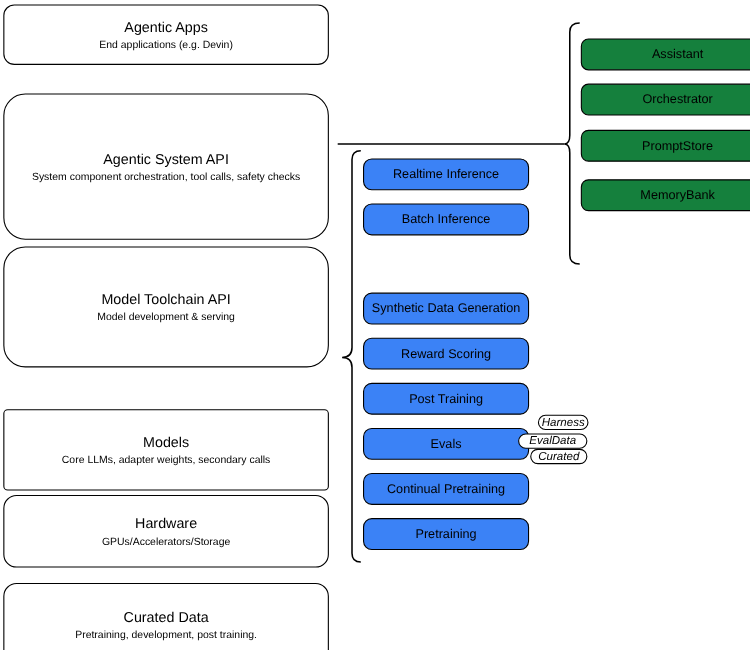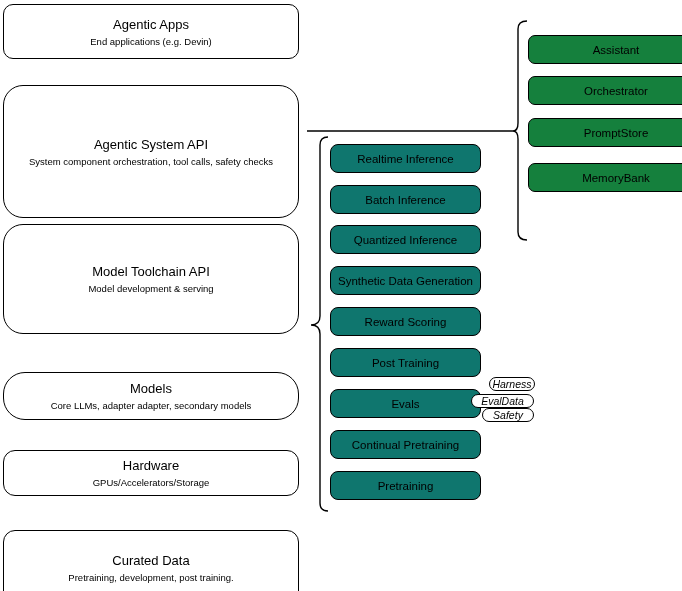--- a/index.html
+++ b/index.html
@@ -13,21 +13,21 @@
     position:absolute;left:3px;width:296px;box-sizing:border-box;
     border:1px solid #000;background:#fff;
     display:flex;flex-direction:column;align-items:center;justify-content:center;
     text-align:center;gap:4px;
   }
   .ltitle{font-size:13px;line-height:15px;white-space:nowrap;}
   .lsub{font-size:9.5px;line-height:11px;white-space:nowrap;}
   
   .mbox{
     position:absolute;left:330px;width:151px;height:29px;box-sizing:border-box;
-    border:1px solid #000;border-radius:8px;background:#0f766e;
+    border:1px solid #000;border-radius:8px;background:#3b82f6;
     display:flex;align-items:center;justify-content:center;
     font-size:11.5px;white-space:nowrap;
   }
   
   .rbox{
     position:absolute;left:528px;width:176px;height:29px;box-sizing:border-box;
     border:1px solid #000;border-radius:7px;background:#15803d;
     display:flex;align-items:center;justify-content:center;
     font-size:11.5px;white-space:nowrap;
   }
@@ -61,47 +61,46 @@
   <div class="lbox" style="top:85px;height:133px;border-radius:20px">
     <div class="ltitle">Agentic System API</div>
     <div class="lsub">System component orchestration, tool calls, safety checks</div>
   </div>
 
   <div class="lbox" style="top:224px;height:110px;border-radius:20px">
     <div class="ltitle">Model Toolchain API</div>
     <div class="lsub">Model development &amp; serving</div>
   </div>
 
-  <div class="lbox" style="top:372px;height:48px;border-radius:22px">
+  <div class="lbox" style="top:372px;height:74px;border-radius:4px">
     <div class="ltitle">Models</div>
-    <div class="lsub">Core LLMs, adapter adapter, secondary models</div>
+    <div class="lsub">Core LLMs, adapter weights, secondary calls</div>
   </div>
 
-  <div class="lbox" style="top:450px;height:46px;border-radius:12px">
+  <div class="lbox" style="top:450px;height:66px;border-radius:12px">
     <div class="ltitle">Hardware</div>
     <div class="lsub">GPUs/Accelerators/Storage</div>
   </div>
 
   <div class="lbox" style="top:530px;height:76px;border-radius:12px">
     <div class="ltitle">Curated Data</div>
     <div class="lsub">Pretraining, development, post training.</div>
   </div>
 
   <div class="mbox" style="top:144px">Realtime Inference</div>
   <div class="mbox" style="top:185px">Batch Inference</div>
-  <div class="mbox" style="top:225px">Quantized Inference</div>
   <div class="mbox" style="top:307px">Reward Scoring</div>
   <div class="mbox" style="top:266px">Synthetic Data Generation</div>
   <div class="mbox" style="top:348px">Post Training</div>
   <div class="mbox" style="top:389px">Evals</div>
   <div class="mbox" style="top:430px">Continual Pretraining</div>
   <div class="mbox" style="top:471px">Pretraining</div>
 
   <div class="tag" style="left:489px;top:377px;width:46px">Harness</div>
   <div class="tag" style="left:471px;top:394px;width:63px">EvalData</div>
-  <div class="tag" style="left:482px;top:408px;width:52px">Safety</div>
+  <div class="tag" style="left:482px;top:408px;width:52px">Curated</div>
 
   <div class="rbox" style="top:35px">Assistant</div>
   <div class="rbox" style="top:76px">Orchestrator</div>
   <div class="rbox" style="top:118px">PromptStore</div>
   <div class="rbox" style="top:163px">MemoryBank</div>
 
 </div>
 
 </body></html>

